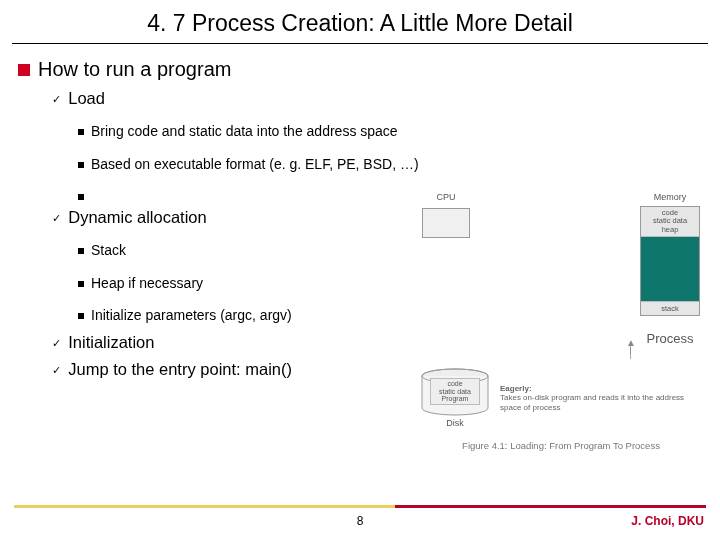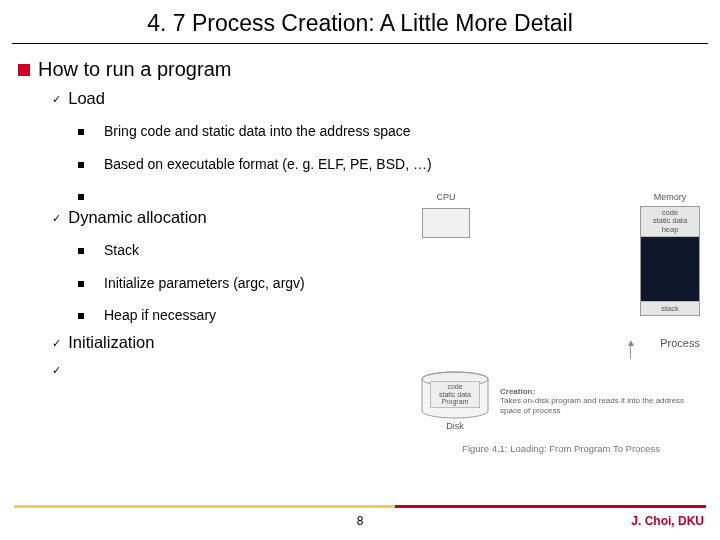--- a/index.html
+++ b/index.html
@@ -49,21 +49,21 @@
     margin-top: 4px;
     flex-shrink: 0;
   }
   .sub {
     margin-left: 26px;
     margin-top: 4px;
   }
   .sub-row {
     display: flex;
     align-items: flex-start;
-    gap: 20px;
+    gap: 7px;
     font-size: 14px;
     margin-top: 15px;
     line-height: 1.25;
   }
   .sq {
     width: 6px; height: 6px;
     background: #000;
     margin-top: 6px;
     flex-shrink: 0;
   }
@@ -92,35 +92,35 @@
   }
   .mem-col { text-align: center; }
   .mem-box {
     width: 60px; height: 110px;
     border: 1px solid #999;
     margin-top: 4px;
     display: flex;
     flex-direction: column;
     font-size: 7.5px;
     text-align: center;
-    background: #0f172a;
+    background: #0f766e;
   }
   .mem-seg-top {
     border-bottom: 1px solid #bbb;
     background: #e6e6e6;
     padding: 2px 0;
     line-height: 1.1;
   }
   .mem-gap { flex: 1; }
   .mem-seg-bot {
     border-top: 1px solid #bbb;
     background: #e6e6e6;
     padding: 2px 0;
   }
-  .proc-label { font-size: 11px; margin-top: 21px; text-align: right; }
+  .proc-label { font-size: 13px; margin-top: 15px; }
   .disk-row {
     display: flex;
     align-items: center;
     gap: 10px;
     margin-top: 22px;
     padding: 0 4px;
   }
   .disk {
     width: 70px;
     position: relative;
@@ -225,39 +225,40 @@
       <span class="check">✓</span>
       <span>Dynamic allocation</span>
     </div>
     <div class="sub">
       <div class="sub-row">
         <span class="sq"></span>
         <span>Stack</span>
       </div>
       <div class="sub-row">
         <span class="sq"></span>
+        <span>Heap if necessary</span>
+      </div>
+      <div class="sub-row">
+        <span class="sq"></span>
         <span>Initialize parameters (argc, argv)</span>
-      </div>
-      <div class="sub-row">
-        <span class="sq"></span>
-        <span>Heap if necessary</span>
       </div>
     </div>
   </div>
 
   <div class="sec">
     <div class="sec-row">
       <span class="check">✓</span>
       <span>Initialization</span>
     </div>
   </div>
 
   <div class="sec">
     <div class="sec-row">
       <span class="check">✓</span>
+      <span>Jump to the entry point: main()</span>
     </div>
   </div>
 
 </div>
 
 <div class="figure">
   <div class="fig-top">
     <div style="text-align:center">
       <div>CPU</div>
       <div class="cpu-box"></div>
@@ -283,21 +284,21 @@
         <ellipse cx="35" cy="8" rx="33" ry="7" fill="#eee" stroke="#999"></ellipse>
         <path d="M2 8 L2 40 A33 7 0 0 0 68 40 L68 8" fill="#f4f4f4" stroke="#999"></path>
         <ellipse cx="35" cy="8" rx="33" ry="7" fill="none" stroke="#999"></ellipse>
       </svg>
       <div class="disk-inner" style="white-space:pre-line">code
 static data
 Program</div>
       <div class="disk-label">Disk</div>
     </div>
     <div class="load-text">
-      <b>Creation:</b><br>
+      <b>Eagerly:</b><br>
       <span>Takes on-disk program and reads it into the address space of process</span>
     </div>
   </div>
 
   <div class="fig-cap">Figure 4.1: Loading: From Program To Process</div>
 </div>
 
 <div class="footer">
   <div class="gline"></div>
   <div class="pagenum">8</div>

